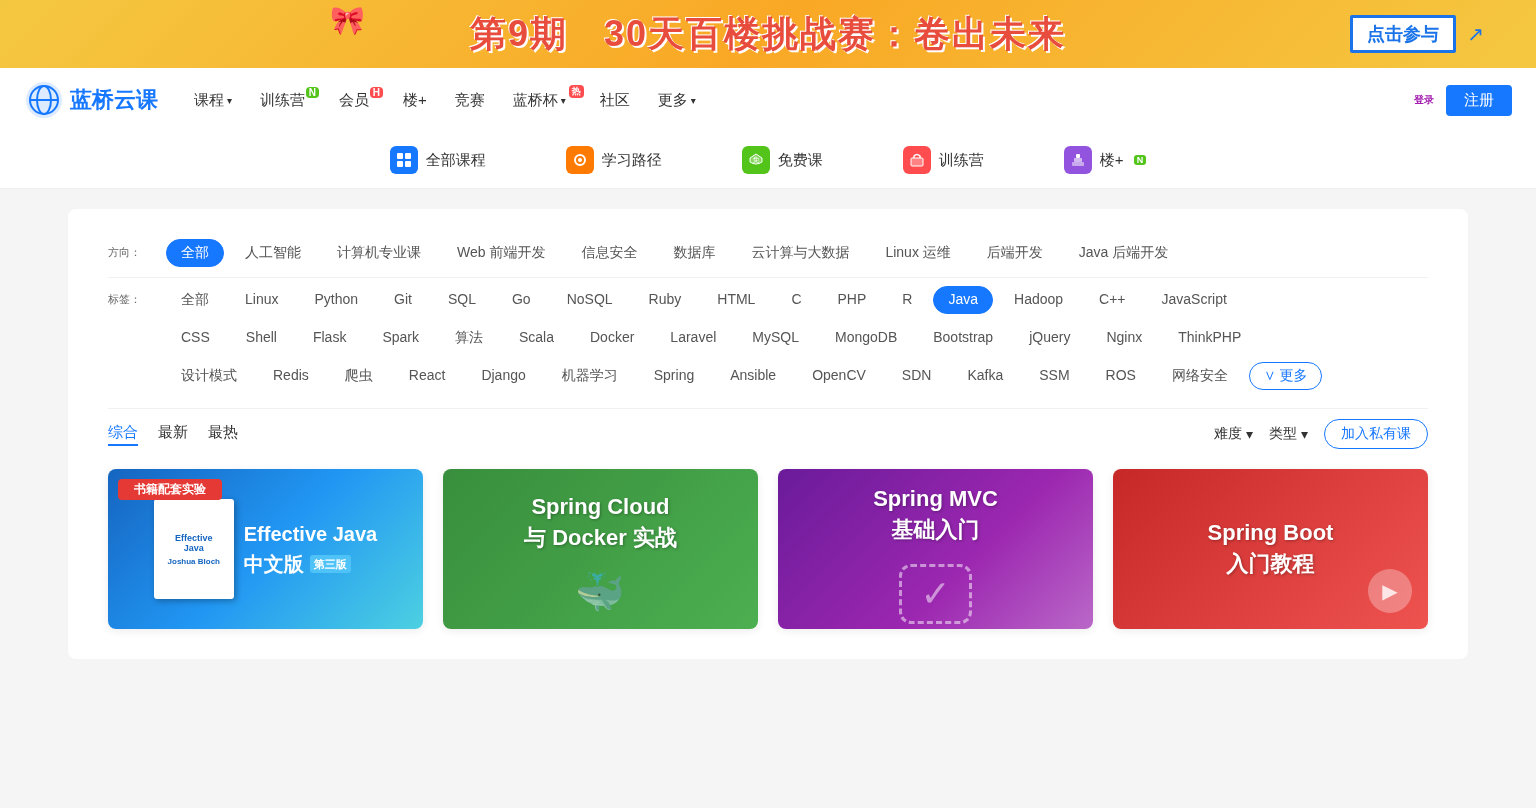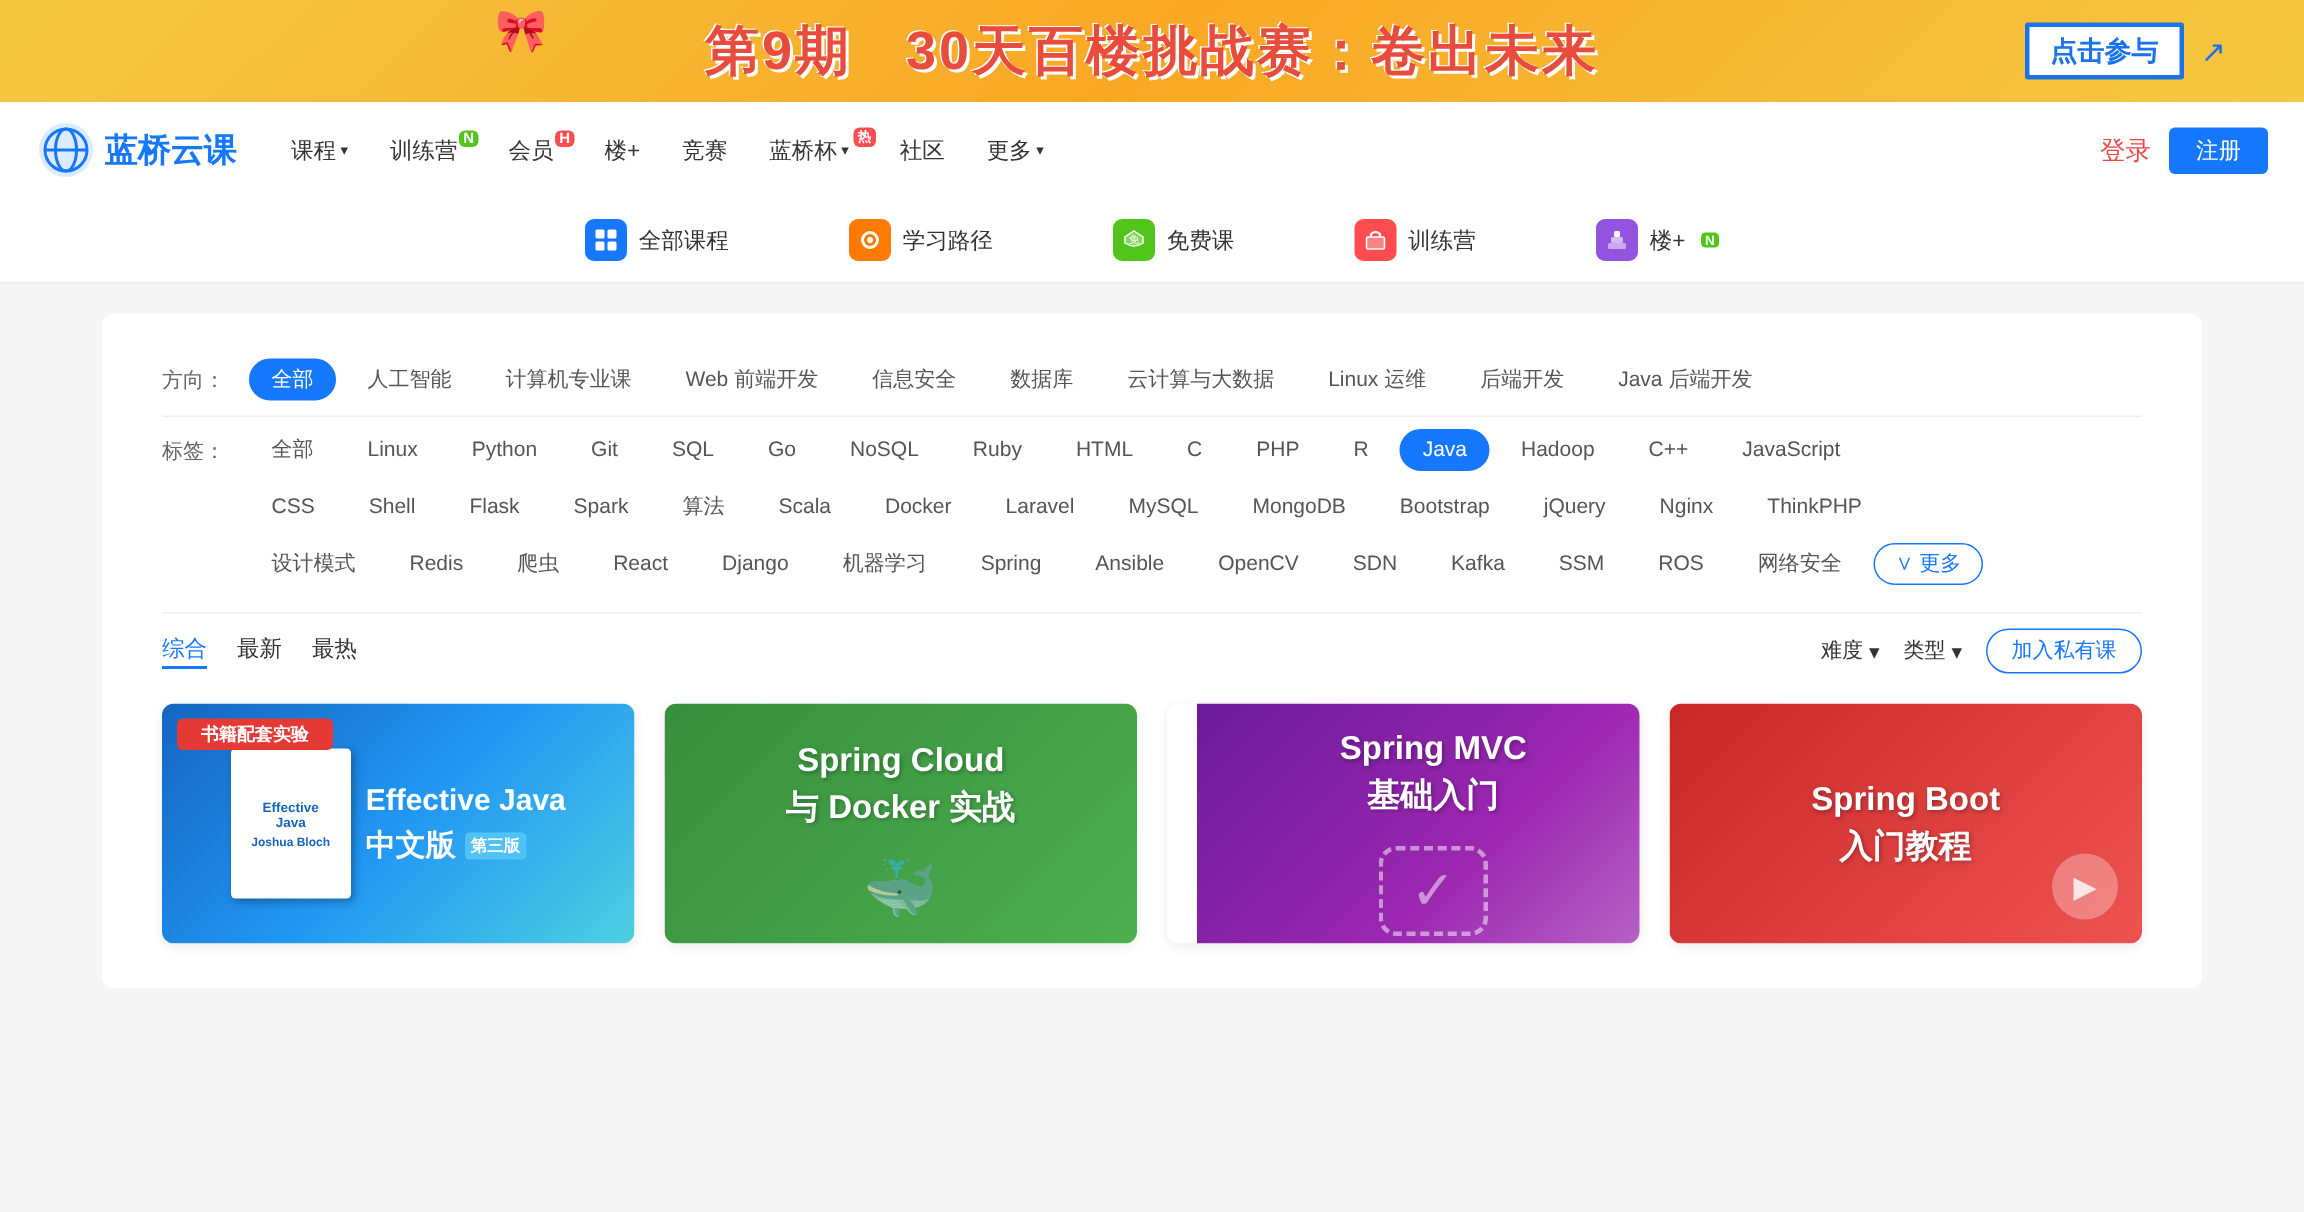--- a/index.html
+++ b/index.html
@@ -145,23 +145,24 @@
       font-size: 13px;
       color: #999;
       width: 130px;
     }
     .search-icon-btn {
       color: #999;
       cursor: pointer;
       font-size: 16px;
     }
     .login-btn {
-      color: #ef4444;
-      font-size: 17px;
-      cursor: pointer;
+      color: #a21caf;
+      font-size: 10px;
+      cursor: pointer;
+      font-weight: bold;
     }
     .register-btn {
       background: #1677ff;
       color: #fff;
       padding: 6px 18px;
       border-radius: 4px;
       font-size: 15px;
       cursor: pointer;
       font-weight: 500;
     }
@@ -220,21 +221,21 @@
 
     
     .filter-row {
       display: flex;
       align-items: flex-start;
       gap: 16px;
       margin-bottom: 10px;
     }
     .filter-label {
       color: #666;
-      font-size: 14px;
+      font-size: 11px;
       min-width: 42px;
       padding-top: 6px;
     }
     .filter-tags {
       display: flex;
       flex-wrap: wrap;
       gap: 6px;
     }
     .tag {
       padding: 4px 14px;
@@ -327,21 +328,20 @@
       overflow: hidden;
     }
     .card-img.blue-green {
       background: linear-gradient(135deg, #1565c0 0%, #2196f3 50%, #4dd0e1 100%);
     }
     .card-img.green-card {
       background: linear-gradient(135deg, #388e3c 0%, #4caf50 100%);
     }
     .card-img.purple-card {
       background: linear-gradient(135deg, #6a1b9a 0%, #9c27b0 60%, #ba68c8 100%);
-      margin-left: 20px;
     }
     .card-img.red-card {
       background: linear-gradient(135deg, #c62828 0%, #ef5350 100%);
     }
     .card-badge {
       position: absolute;
       top: 10px;
       left: 10px;
       background: #e53935;
       color: #fff;

